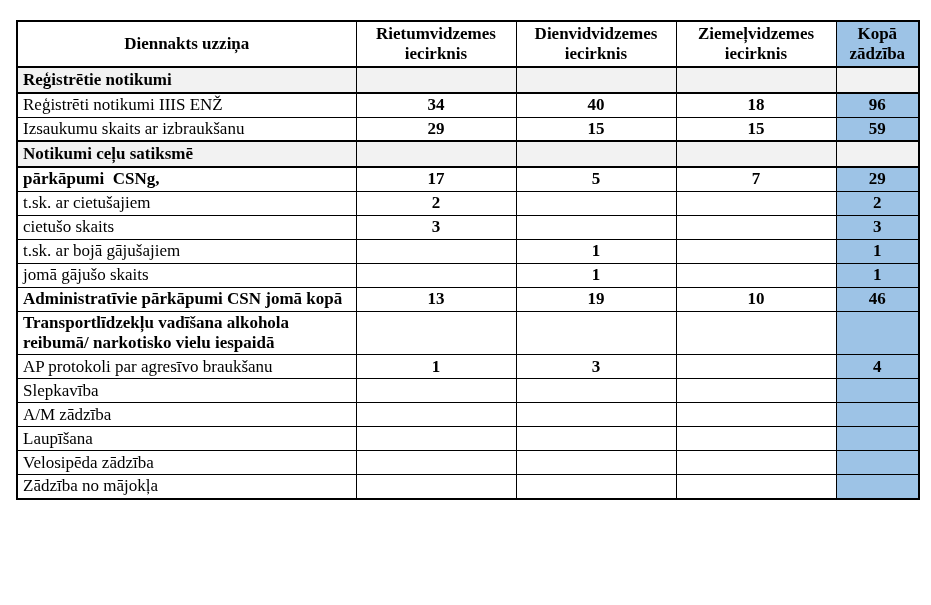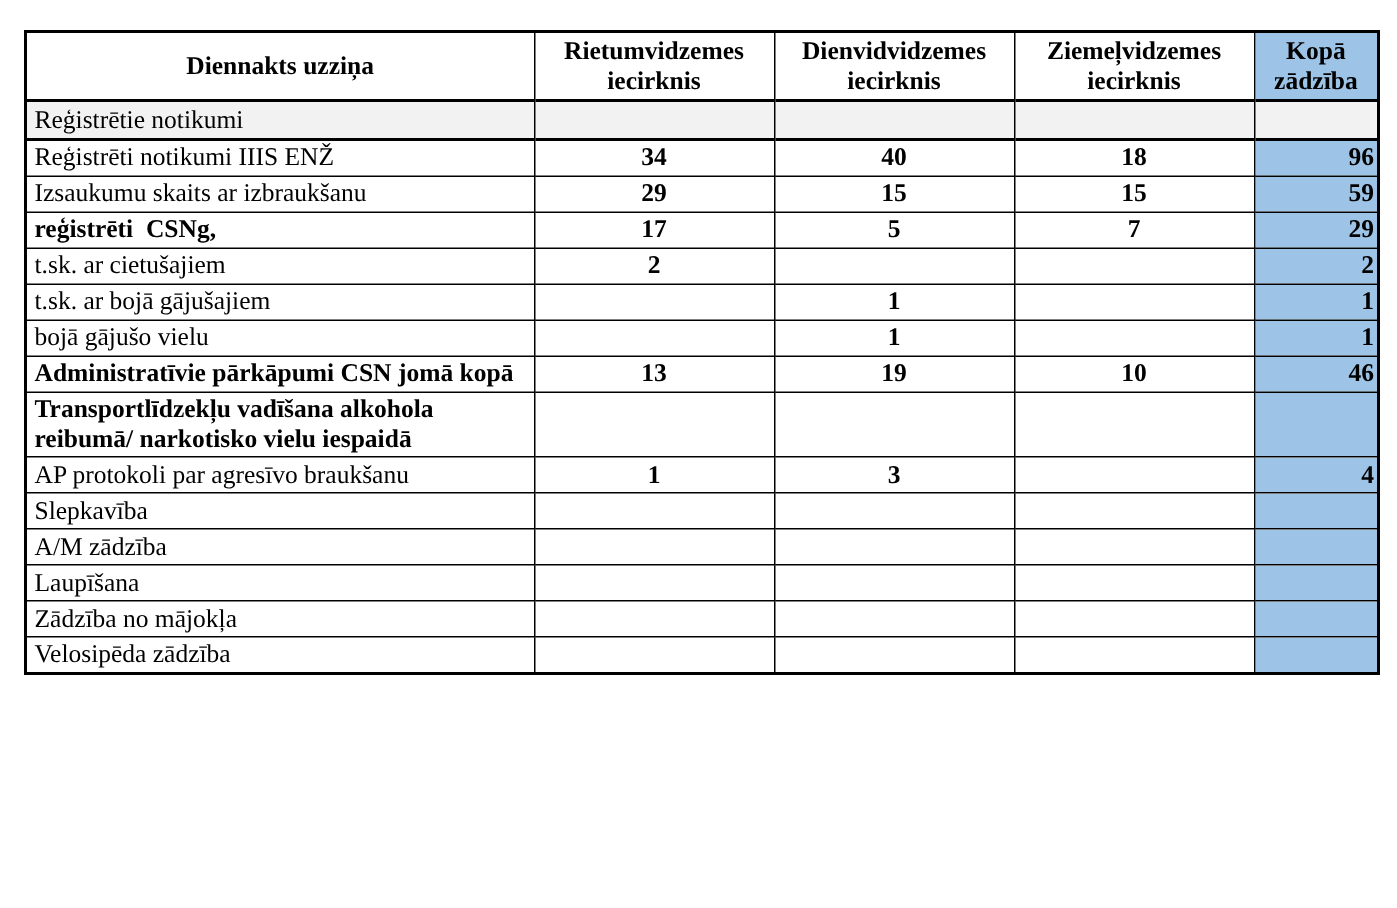--- a/index.html
+++ b/index.html
@@ -41,23 +41,23 @@
     line-height: 1.2;
     white-space: pre-wrap;
     text-align: left;
   }
   td.num {
     font-weight: bold;
     font-size: 17px;
     text-align: center;
     padding: 1px 2px;
   }
-  tbody td.total { background: var(--blue, #9DC3E6); text-align: right; }
+  tbody td.total { background: var(--blue, #9DC3E6); }
   tbody tr.section td { background: var(--gray, #F2F2F2); border-top: 2px solid var(--border,#000); border-bottom: 2px solid var(--border,#000); }
-  tbody tr.section td.label { font-weight: normal; }
+  tbody tr.section td.label { font-weight: bold; }
   tbody tr.section td.total { background: var(--gray, #F2F2F2); }
   tbody tr.data-bold td.label { font-weight: bold; }
 </style>
 </head>
 <body>
 
 <table class="report">
   <colgroup>
     <col style="width:339px">
     <col style="width:160px">
@@ -89,43 +89,57 @@
         <td class="num">18</td>
         <td class="num total">96</td>
       </tr>
       <tr class="data">
         <td class="label">Izsaukumu skaits ar izbraukšanu</td>
         <td class="num">29</td>
         <td class="num">15</td>
         <td class="num">15</td>
         <td class="num total">59</td>
       </tr>
+      <tr class="section">
+        <td class="label">Notikumi ceļu satiksmē</td>
+        <td class="num"></td>
+        <td class="num"></td>
+        <td class="num"></td>
+        <td class="num total"></td>
+      </tr>
       <tr class="data-bold">
-        <td class="label">reģistrēti  CSNg,</td>
+        <td class="label">pārkāpumi  CSNg,</td>
         <td class="num">17</td>
         <td class="num">5</td>
         <td class="num">7</td>
         <td class="num total">29</td>
       </tr>
       <tr class="data">
         <td class="label">t.sk. ar cietušajiem</td>
         <td class="num">2</td>
         <td class="num"></td>
         <td class="num"></td>
         <td class="num total">2</td>
       </tr>
       <tr class="data">
+        <td class="label">cietušo skaits</td>
+        <td class="num">3</td>
+        <td class="num"></td>
+        <td class="num"></td>
+        <td class="num total">3</td>
+      </tr>
+      <tr class="data">
         <td class="label">t.sk. ar bojā gājušajiem</td>
         <td class="num"></td>
         <td class="num">1</td>
         <td class="num"></td>
         <td class="num total">1</td>
       </tr>
       <tr class="data">
-        <td class="label">bojā gājušo vielu</td>
+        <td class="label">jomā gājušo skaits</td>
         <td class="num"></td>
         <td class="num">1</td>
         <td class="num"></td>
         <td class="num total">1</td>
       </tr>
       <tr class="data-bold">
         <td class="label">Administratīvie pārkāpumi CSN jomā kopā</td>
         <td class="num">13</td>
         <td class="num">19</td>
         <td class="num">10</td>
@@ -160,27 +174,27 @@
         <td class="num total"></td>
       </tr>
       <tr class="data">
         <td class="label">Laupīšana</td>
         <td class="num"></td>
         <td class="num"></td>
         <td class="num"></td>
         <td class="num total"></td>
       </tr>
       <tr class="data">
+        <td class="label">Velosipēda zādzība</td>
+        <td class="num"></td>
+        <td class="num"></td>
+        <td class="num"></td>
+        <td class="num total"></td>
+      </tr>
+      <tr class="data">
         <td class="label">Zādzība no mājokļa</td>
-        <td class="num"></td>
-        <td class="num"></td>
-        <td class="num"></td>
-        <td class="num total"></td>
-      </tr>
-      <tr class="data">
-        <td class="label">Velosipēda zādzība</td>
         <td class="num"></td>
         <td class="num"></td>
         <td class="num"></td>
         <td class="num total"></td>
       </tr>
     </tbody>
 </table>
 
 </body></html>

